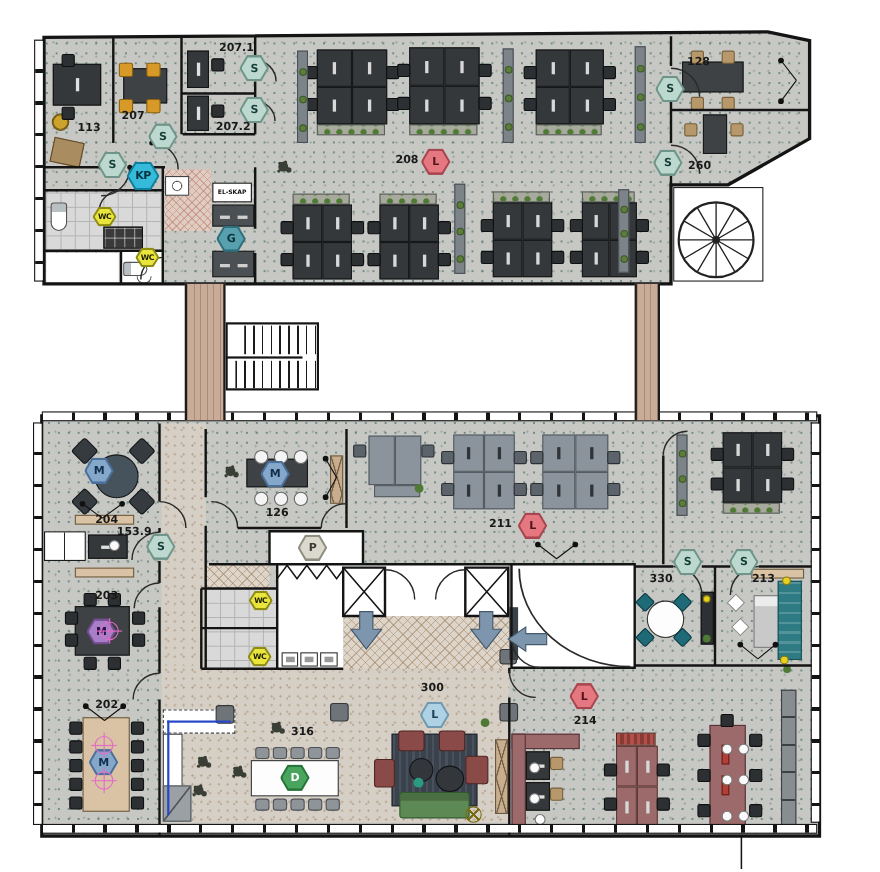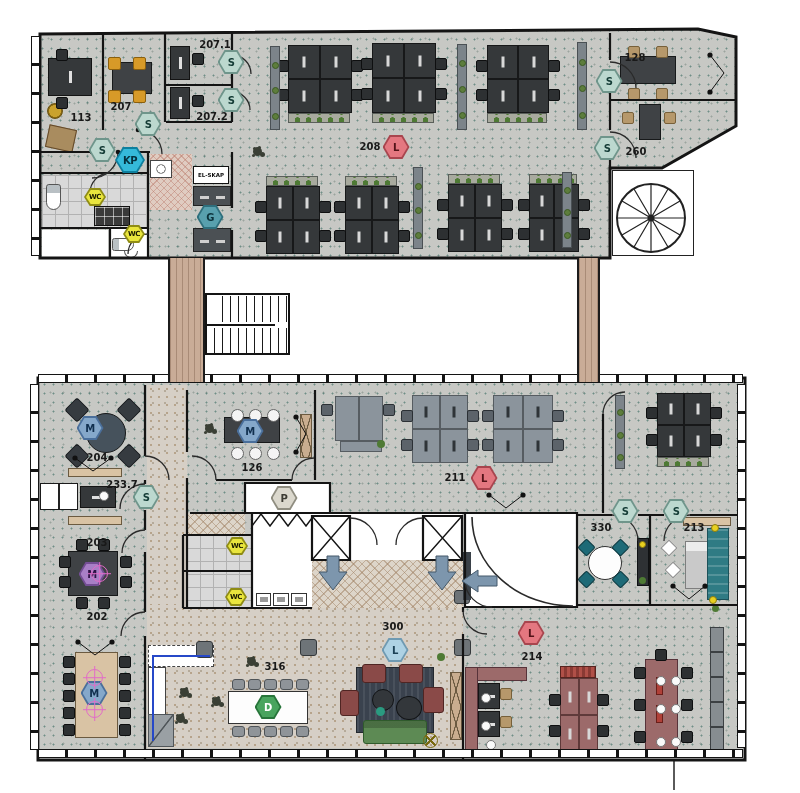--- a/index.html
+++ b/index.html
@@ -414,24 +414,24 @@
     <div class="hex l_red" style="left: 517.5px; top: 621px; width: 27px; height: 24px;">
       <div class="hexin">L</div>
     </div>
     <div class="rlab" style="left: 81px; top: 117px;">113</div>
     <div class="rlab" style="left: 121px; top: 106px;">207</div>
     <div class="rlab" style="left: 215px; top: 44px;">207.1</div>
     <div class="rlab" style="left: 212px; top: 116px;">207.2</div>
     <div class="rlab" style="left: 370px; top: 146px;">208</div>
     <div class="rlab" style="left: 635px; top: 57px;">128</div>
     <div class="rlab" style="left: 636px; top: 151px;">260</div>
-    <div class="rlab" style="left: 97px; top: 457px;">204</div>
-    <div class="rlab" style="left: 122px; top: 484px;">233.7</div>
+    <div class="rlab" style="left: 97px; top: 473px;">204</div>
+    <div class="rlab" style="left: 122px; top: 484px;">153.9</div>
     <div class="rlab" style="left: 97px; top: 542px;">203</div>
-    <div class="rlab" style="left: 97px; top: 616px;">202</div>
+    <div class="rlab" style="left: 97px; top: 641px;">202</div>
     <div class="rlab" style="left: 252px; top: 467px;">126</div>
     <div class="rlab" style="left: 455px; top: 477px;">211</div>
     <div class="rlab" style="left: 601px; top: 527px;">330</div>
     <div class="rlab" style="left: 694px; top: 527px;">213</div>
     <div class="rlab" style="left: 532px; top: 656px;">214</div>
     <div class="rlab" style="left: 393px; top: 626px;">300</div>
     <div class="rlab" style="left: 275px; top: 666px;">316</div>
     <div class="clus" style="left: 288px; top: 45px; width: 64px; height: 78px;">
       <div class="planter" style="left: 0px; top: 68px; width: 62px; height: 10px;"></div>
       <div class="cell celld" style="left: 0px; top: 0px; width: 32px; height: 34px;">

